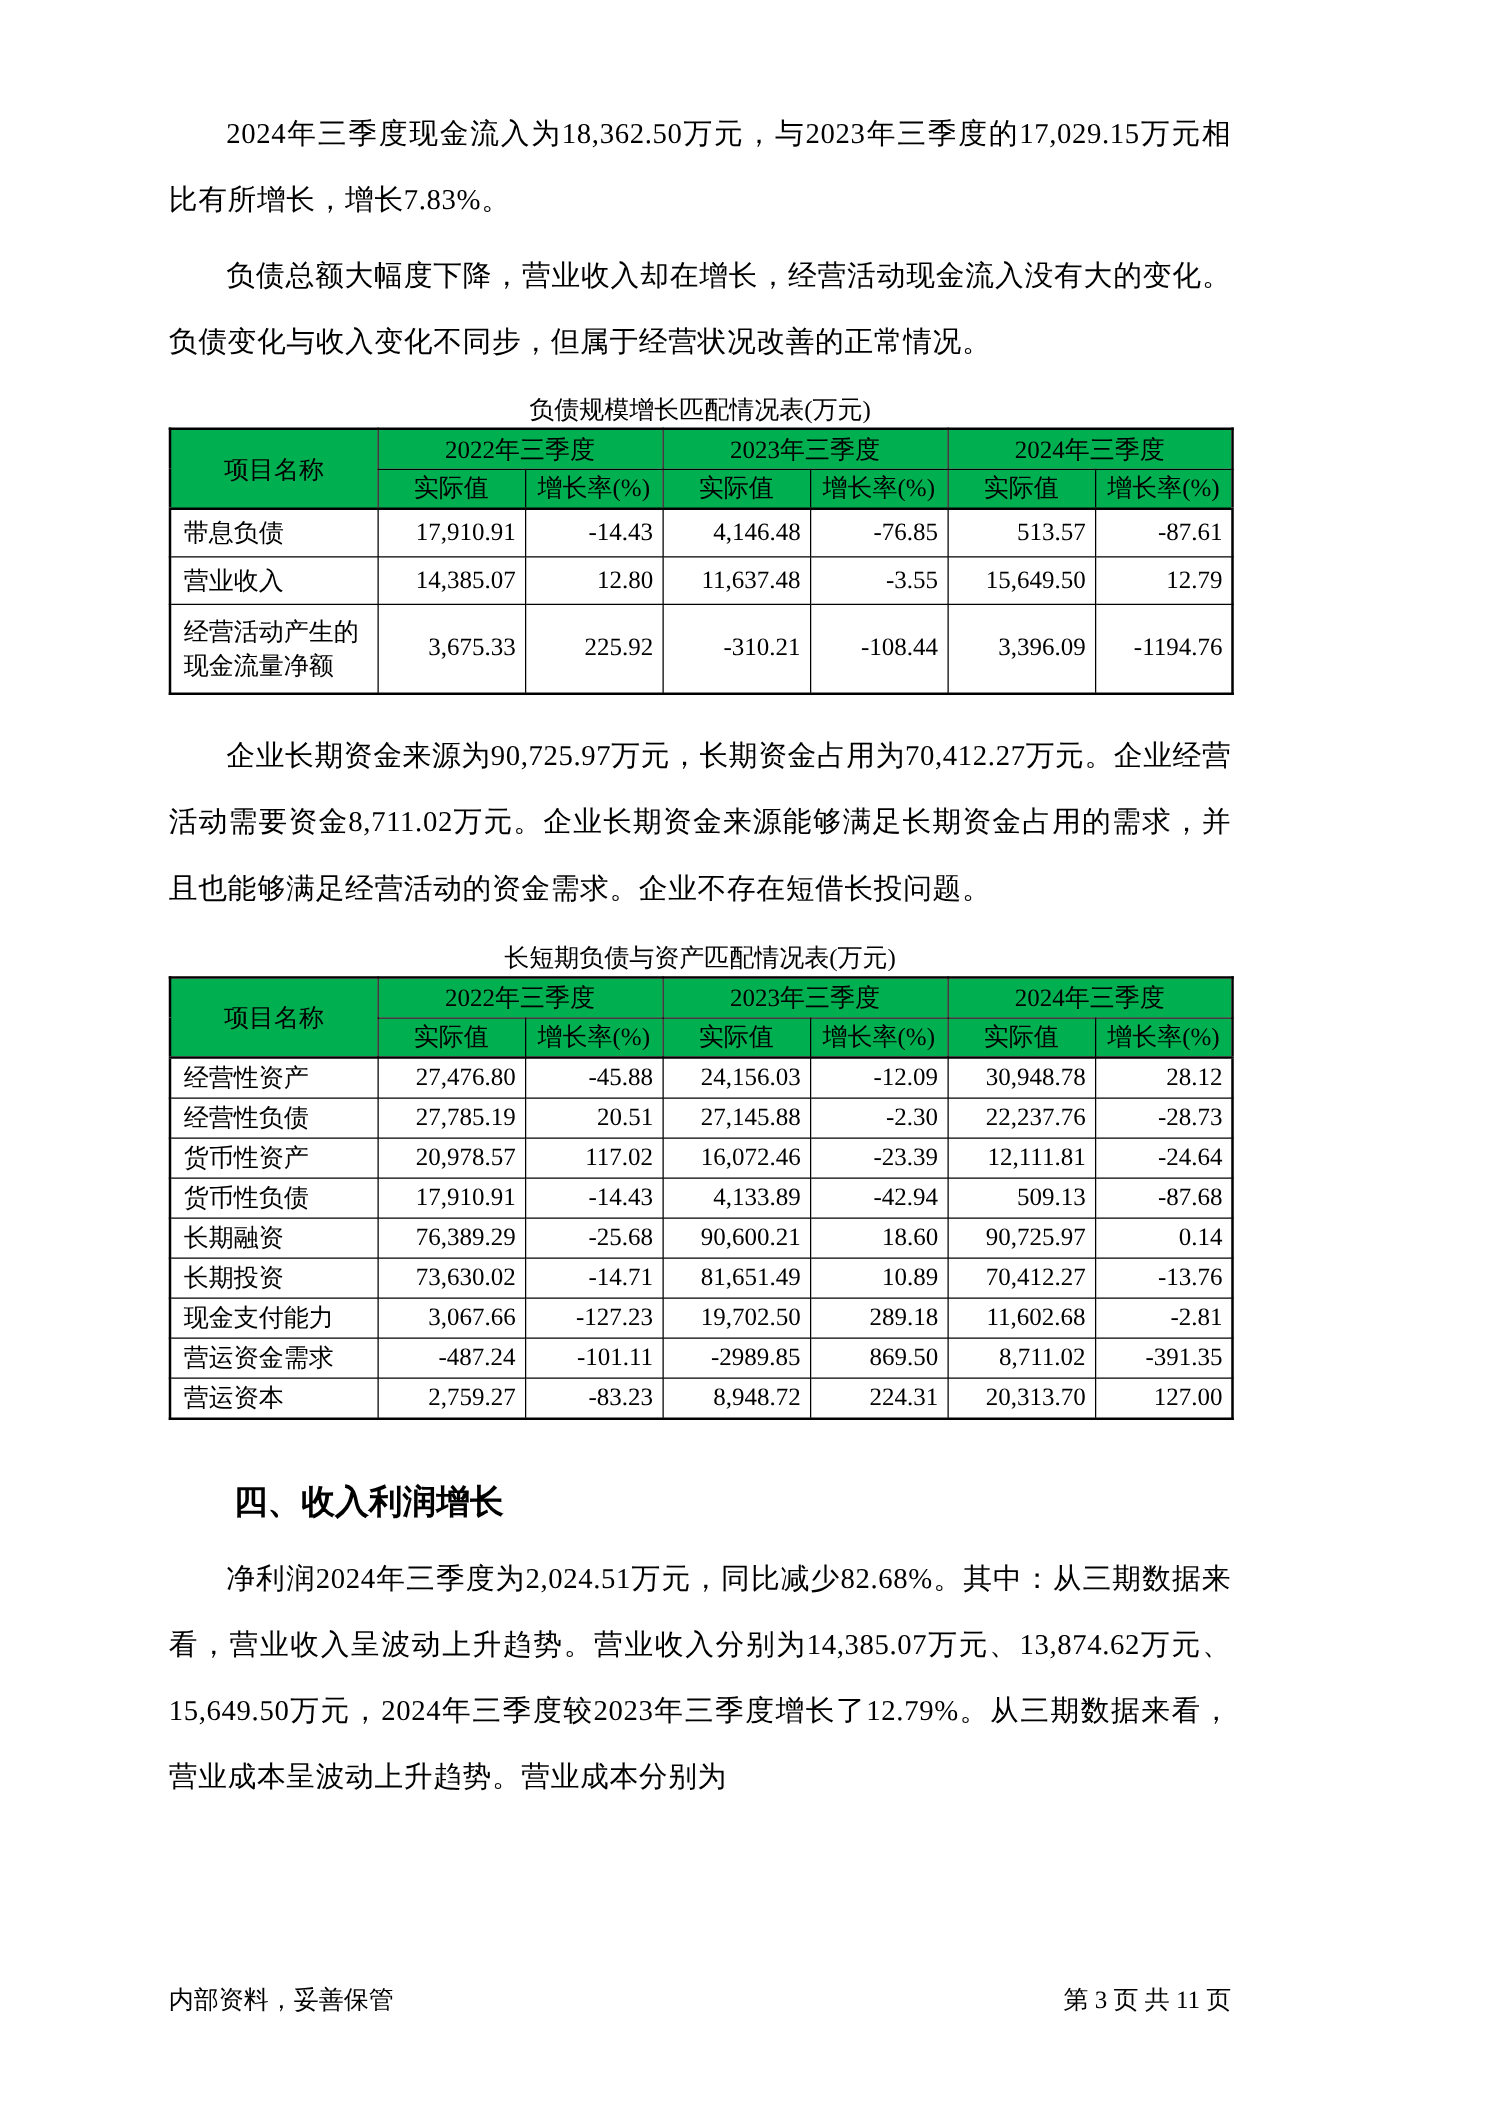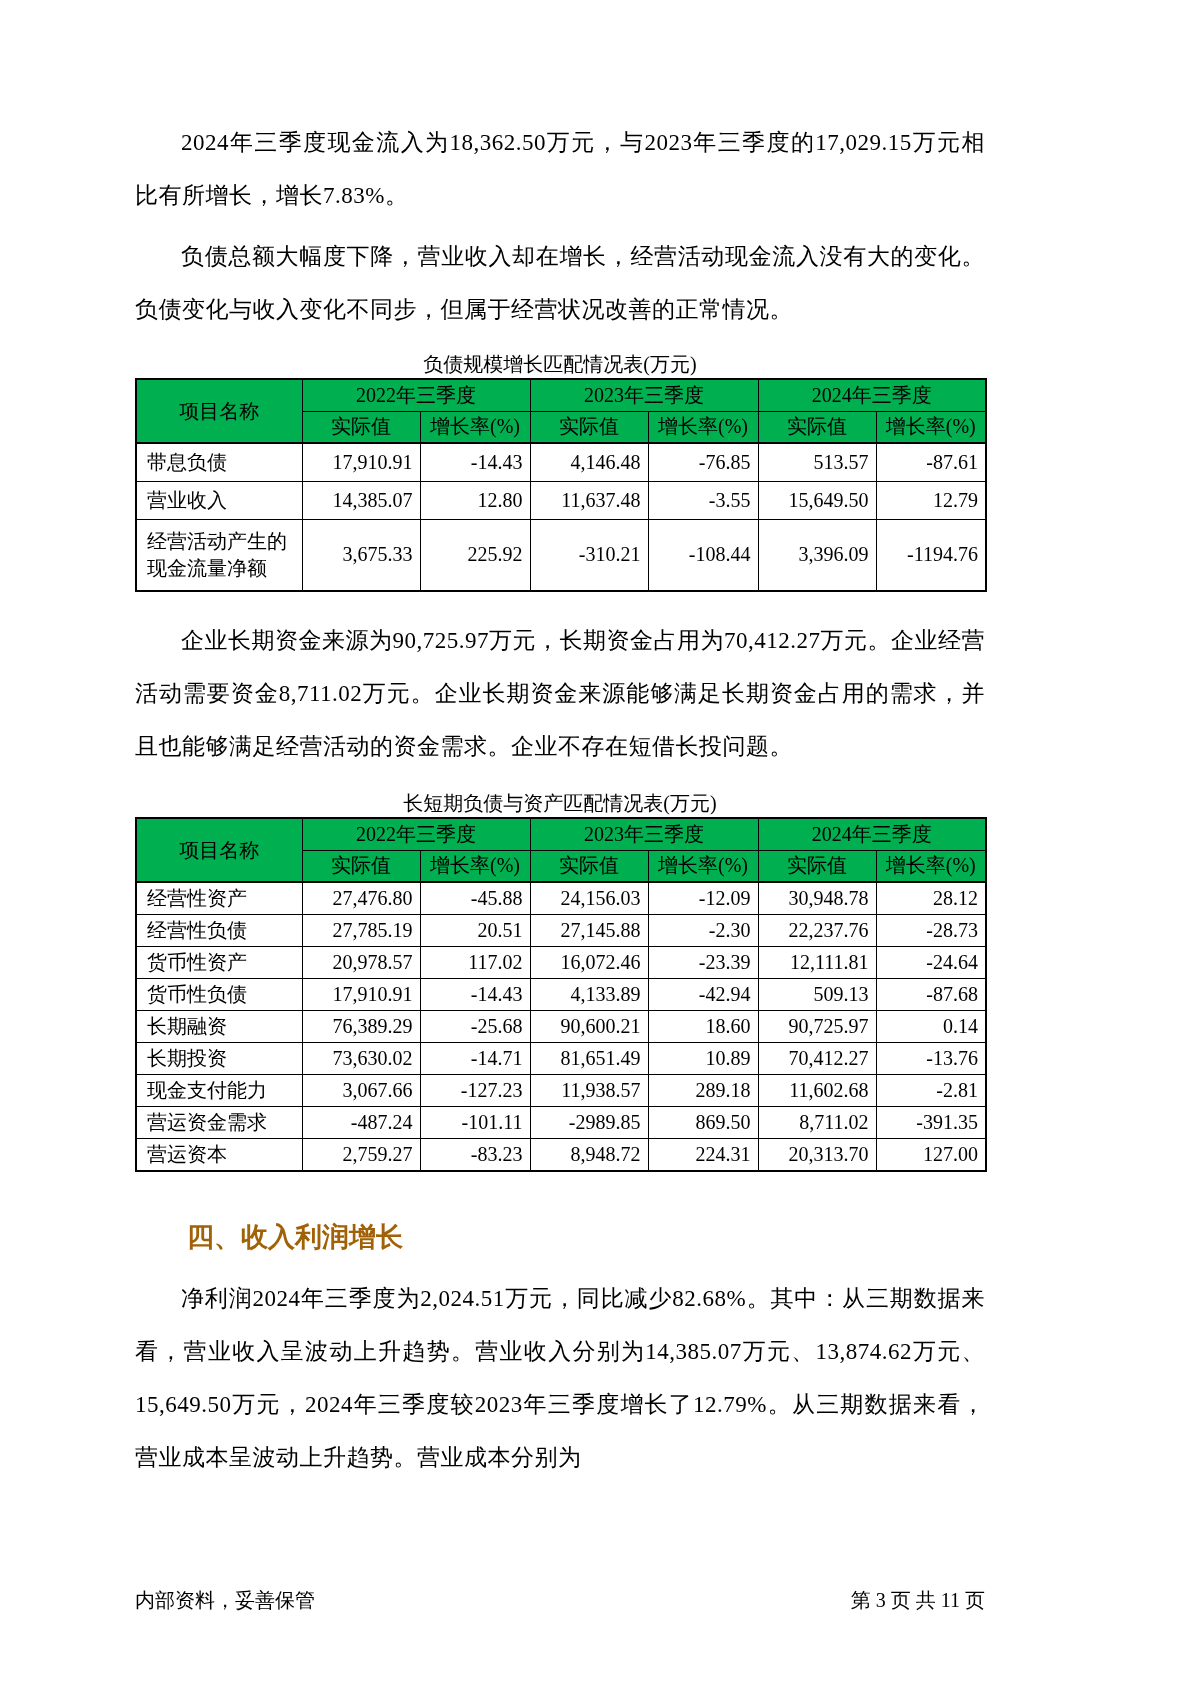--- a/index.html
+++ b/index.html
@@ -12,21 +12,21 @@
     background: #ffffff;
     font-family: "Liberation Serif", "DejaVu Serif", serif;
     color: #000000;
     overflow: hidden;
   }
   .content {
     position: absolute;
     left: 135px;
     top: 0;
     width: 850px;
-    padding-top: 116px;
+    padding-top: 80px;
   }
   .body-para {
     font-size: 23px;
     line-height: 53px;
     text-align: justify;
     text-indent: 2em;
     letter-spacing: 0.5px;
   }
   .para-gap-sm { margin-top: 8px; }
   .para-gap-md { margin-top: 22px; }
@@ -68,21 +68,21 @@
   .t1 tbody td { height: 38px; }
   .t1 tbody tr.tall-row td { height: 72px; }
   .t2 tbody td { height: 31px; }
   .section-heading {
     margin-top: 46px;
     margin-left: 52px;
     font-family: "Liberation Sans", "DejaVu Sans", sans-serif;
     font-weight: bold;
     font-size: 27px;
     line-height: 38px;
-    color: #a16207;
+    color: #000000;
   }
   .footer {
     position: absolute;
     left: 135px;
     width: 850px;
     top: 1586px;
     display: flex;
     justify-content: space-between;
     font-size: 20px;
     line-height: 28px;
@@ -240,21 +240,21 @@
               <td class="num-cell">-14.71</td>
               <td class="num-cell">81,651.49</td>
               <td class="num-cell">10.89</td>
               <td class="num-cell">70,412.27</td>
               <td class="num-cell">-13.76</td>
             </tr>
             <tr>
               <td class="row-label">现金支付能力</td>
               <td class="num-cell">3,067.66</td>
               <td class="num-cell">-127.23</td>
-              <td class="num-cell">11,938.57</td>
+              <td class="num-cell">19,702.50</td>
               <td class="num-cell">289.18</td>
               <td class="num-cell">11,602.68</td>
               <td class="num-cell">-2.81</td>
             </tr>
             <tr>
               <td class="row-label">营运资金需求</td>
               <td class="num-cell">-487.24</td>
               <td class="num-cell">-101.11</td>
               <td class="num-cell">-2989.85</td>
               <td class="num-cell">869.50</td>

